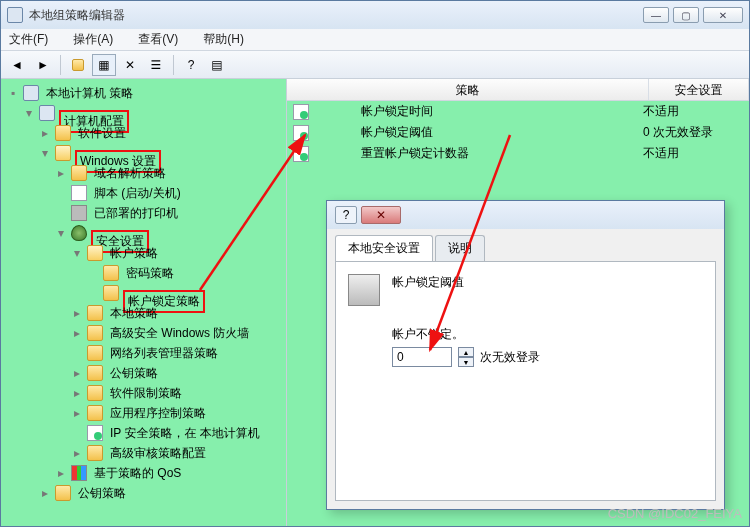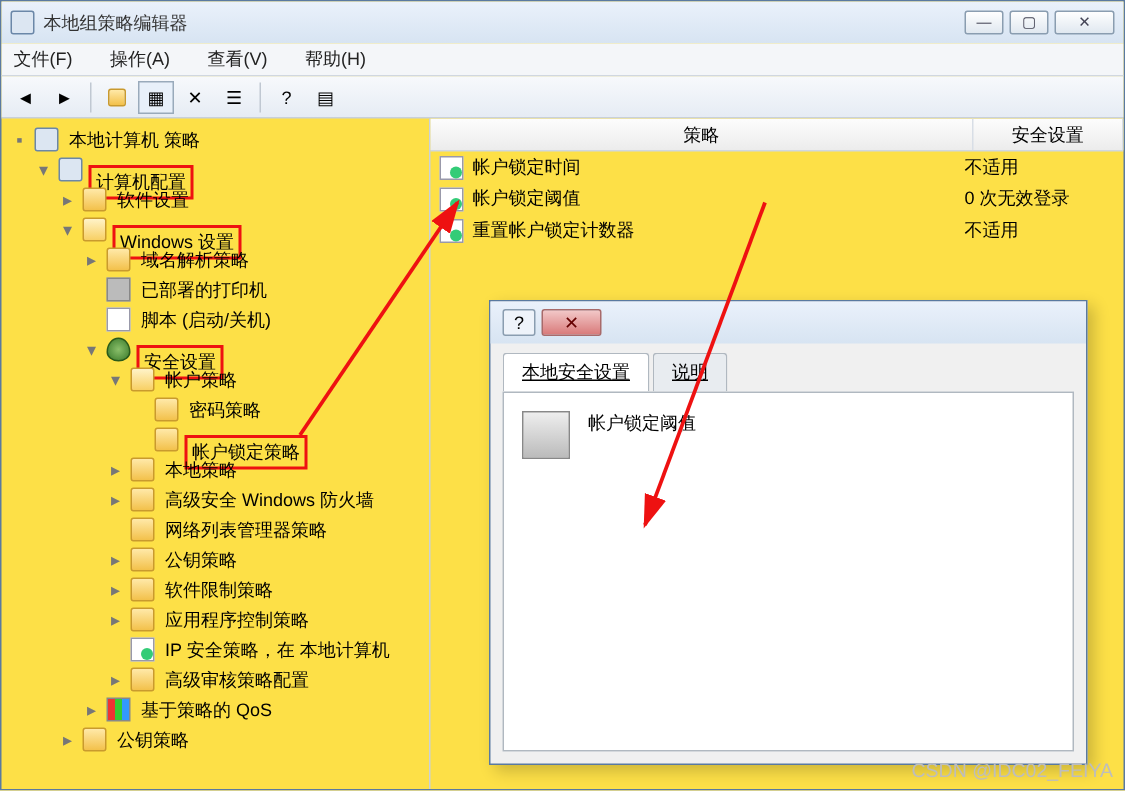--- a/index.html
+++ b/index.html
@@ -1,18 +1,18 @@
 <!DOCTYPE html>
 <html><head>
 <meta charset="utf-8">
 <style>
 * { box-sizing: border-box; font-family: "Microsoft YaHei", Tahoma, sans-serif; font-size: 12px; }
 body { margin: 0; background: #fff; width: 750px; height: 527px; position: relative; }
 
-.window { width: 750px; height: 527px; border: 1px solid #5a7aa0; background: #fde047; display: flex; flex-direction: column; }
+.window { width: 750px; height: 527px; border: 1px solid #5a7aa0; background: #86efac; display: flex; flex-direction: column; }
 .titlebar { height: 28px; background: linear-gradient(#eaf1fb, #d7e4f2); display: flex; align-items: center; padding: 0 6px; }
 .titlebar .title { flex: 1; color: #333; }
 .winbtns { display: flex; gap: 4px; }
 .winbtn { width: 26px; height: 16px; border: 1px solid #8a9db0; border-radius: 2px; background: linear-gradient(#fefefe,#e0e8f0); display: flex; align-items: center; justify-content: center; font-size: 10px; color: #445; cursor: pointer; }
 .winbtn.close { width: 40px; }
 
 .menubar { height: 22px; display: flex; align-items: center; gap: 25px; padding: 0 8px; border-bottom: 1px solid #d0d7e0; background: #f4f6f9; }
 .menubar span { color: #222; cursor: default; }
 
 .toolbar { height: 28px; display: flex; align-items: center; gap: 2px; padding: 0 4px; background: linear-gradient(#f7f9fc,#e6ecf4); border-bottom: 1px solid #c8d0da; }
@@ -23,21 +23,21 @@
 .treepane { width: 286px; border-right: 1px solid #c8d0da; overflow: auto; padding: 4px 0; }
 .listpane { flex: 1; display: flex; flex-direction: column; position: relative; }
 
 .listhead { height: 22px; display: flex; background: linear-gradient(#fdfdfd,#ececec); border-bottom: 1px solid #d0d7e0; text-align: center; }
 .lh { padding: 3px 8px; border-right: 1px solid #d8dee6; }
 .lh1 { flex: 1; }
 .lh2 { width: 100px; }
 
 .row { display: flex; padding: 2px 6px; align-items: center; gap: 6px; }
 .row .ic { width: 16px; height: 16px; display: inline-block; }
-.row .c1 { flex: 1; }
+.row .c1 { flex: 1; margin-left: 46px; }
 .row .c2 { width: 100px; }
 
 .tree { padding-left: 6px; }
 .node { display: flex; align-items: center; height: 20px; gap: 4px; white-space: nowrap; }
 .tw { width: 12px; height: 12px; color: #777; display: inline-flex; align-items: center; justify-content: center; cursor: pointer; }
 .ic { width: 16px; height: 16px; display: inline-block; }
 .ic.folder { background: linear-gradient(#ffe9a8,#f3c14b); border: 1px solid #c99a2e; border-radius: 2px; }
 .ic.folder-open { background: linear-gradient(#fff3c8,#f8d064); border: 1px solid #c99a2e; border-radius: 2px; }
 .ic.comp { background: #dce6f2; border: 1px solid #6b87a8; border-radius: 2px; }
 .ic.shield { background: radial-gradient(#8abf6a,#3a7a2a); border-radius: 50% 50% 50% 50% / 60% 60% 40% 40%; border: 1px solid #2a5a1a; }
@@ -51,21 +51,21 @@
 .hl { border: 2px solid #e11; margin-top: 16px; }
 
 .dialog { position: absolute; left: 326px; top: 200px; width: 399px; height: 310px; border: 1px solid #5a7aa0; background: #f0f0f0; box-shadow: 4px 4px 10px rgba(0,0,0,0.2); display: flex; flex-direction: column; }
 .dlg-title { height: 28px; background: linear-gradient(#eaf1fb,#d7e4f2); display: flex; align-items: center; padding: 0 8px; }
 .dlg-title .t { flex: 1; }
 .dlg-btns { display: flex; gap: 4px; }
 .dlg-help { width: 22px; height: 18px; border: 1px solid #8a9db0; border-radius: 2px; background: #eef3fa; display:flex; align-items:center; justify-content:center; cursor:pointer; }
 .dlg-close { width: 40px; height: 18px; border: 1px solid #a86a6a; border-radius: 2px; background: linear-gradient(#f2c8c8,#d97a7a); display:flex; align-items:center; justify-content:center; cursor:pointer; color:#600; }
 
 .tabs { display: flex; padding: 6px 8px 0 8px; gap: 2px; }
-.tab { padding: 4px 12px; background: #fff; border: 1px solid #b0b8c0; border-bottom: none; border-radius: 3px 3px 0 0; cursor: pointer; text-decoration: underline; }
+.tab { padding: 4px 12px; background: #fff; border: 1px solid #b0b8c0; border-bottom: none; border-radius: 3px 3px 0 0; cursor: pointer; }
 .tab.inactive { background: #e8ecf0; }
 .tabbody { flex:1; margin: 0 8px 8px 8px; background: #fff; border: 1px solid #b0b8c0; padding: 12px; }
 .proprow { display: flex; align-items: flex-start; gap: 12px; margin-bottom: 20px; }
 .proprow .big { width: 32px; height: 32px; }
 .valrow { margin-left: 44px; }
 .spin { display: flex; align-items: center; gap: 6px; margin-top: 4px; }
 .spin input { width: 60px; height: 20px; border: 1px solid #7a8aa0; padding: 1px 4px; }
 .spinbtns { display: flex; flex-direction: column; }
 .spinbtns div { width: 16px; height: 10px; border: 1px solid #7a8aa0; background: #eef2f8; font-size: 7px; display:flex; align-items:center; justify-content:center; cursor:pointer; }
 
@@ -136,27 +136,27 @@
                 <span class="lbl hl">Windows 设置</span>
               </div>
             <div style="padding-left:16px;">
               <div class="node">
                   <span class="tw">▸</span>
                   <span class="ic folder"></span>
                   <span class="lbl">域名解析策略</span>
                 </div>
               <div class="node">
                   <span class="tw"></span>
+                  <span class="ic doc"></span>
+                  <span class="lbl">脚本 (启动/关机)</span>
+                </div>
+              <div class="node">
+                  <span class="tw"></span>
                   <span class="ic printer"></span>
                   <span class="lbl">已部署的打印机</span>
-                </div>
-              <div class="node">
-                  <span class="tw"></span>
-                  <span class="ic doc"></span>
-                  <span class="lbl">脚本 (启动/关机)</span>
                 </div>
               <div class="node">
                   <span class="tw">▾</span>
                   <span class="ic shield"></span>
                   <span class="lbl hl">安全设置</span>
                 </div>
               <div style="padding-left:16px;">
                 <div class="node">
                     <span class="tw">▾</span>
                     <span class="ic folder-open"></span>
@@ -264,20 +264,31 @@
   </div>
   <div class="tabs">
     <div class="tab">本地安全设置</div>
     <div class="tab inactive">说明</div>
   </div>
   <div class="tabbody">
     <div class="proprow">
       <span class="ic svr big"></span>
       <span>帐户锁定阈值</span>
     </div>
+    <div class="valrow">
+      <div>帐户不锁定。</div>
+      <div class="spin">
+        <input type="text" value="0" style="">
+        <div class="spinbtns">
+          <div>▲</div>
+          <div>▼</div>
+        </div>
+        <span>次无效登录</span>
+      </div>
+    </div>
   </div>
 </div>
 
 <svg class="arrow" style="left:0;top:0;width:750px;height:527px;">
   <defs>
       <marker id="ah" markerWidth="10" markerHeight="10" refX="8" refY="3" orient="auto">
         <path d="M0,0 L0,6 L9,3 z" fill="#e11"></path>
       </marker>
     </defs>
   <line x1="200" y1="290" x2="305" y2="135" stroke="#e11" stroke-width="2.5" marker-end="url(#ah)"></line>

